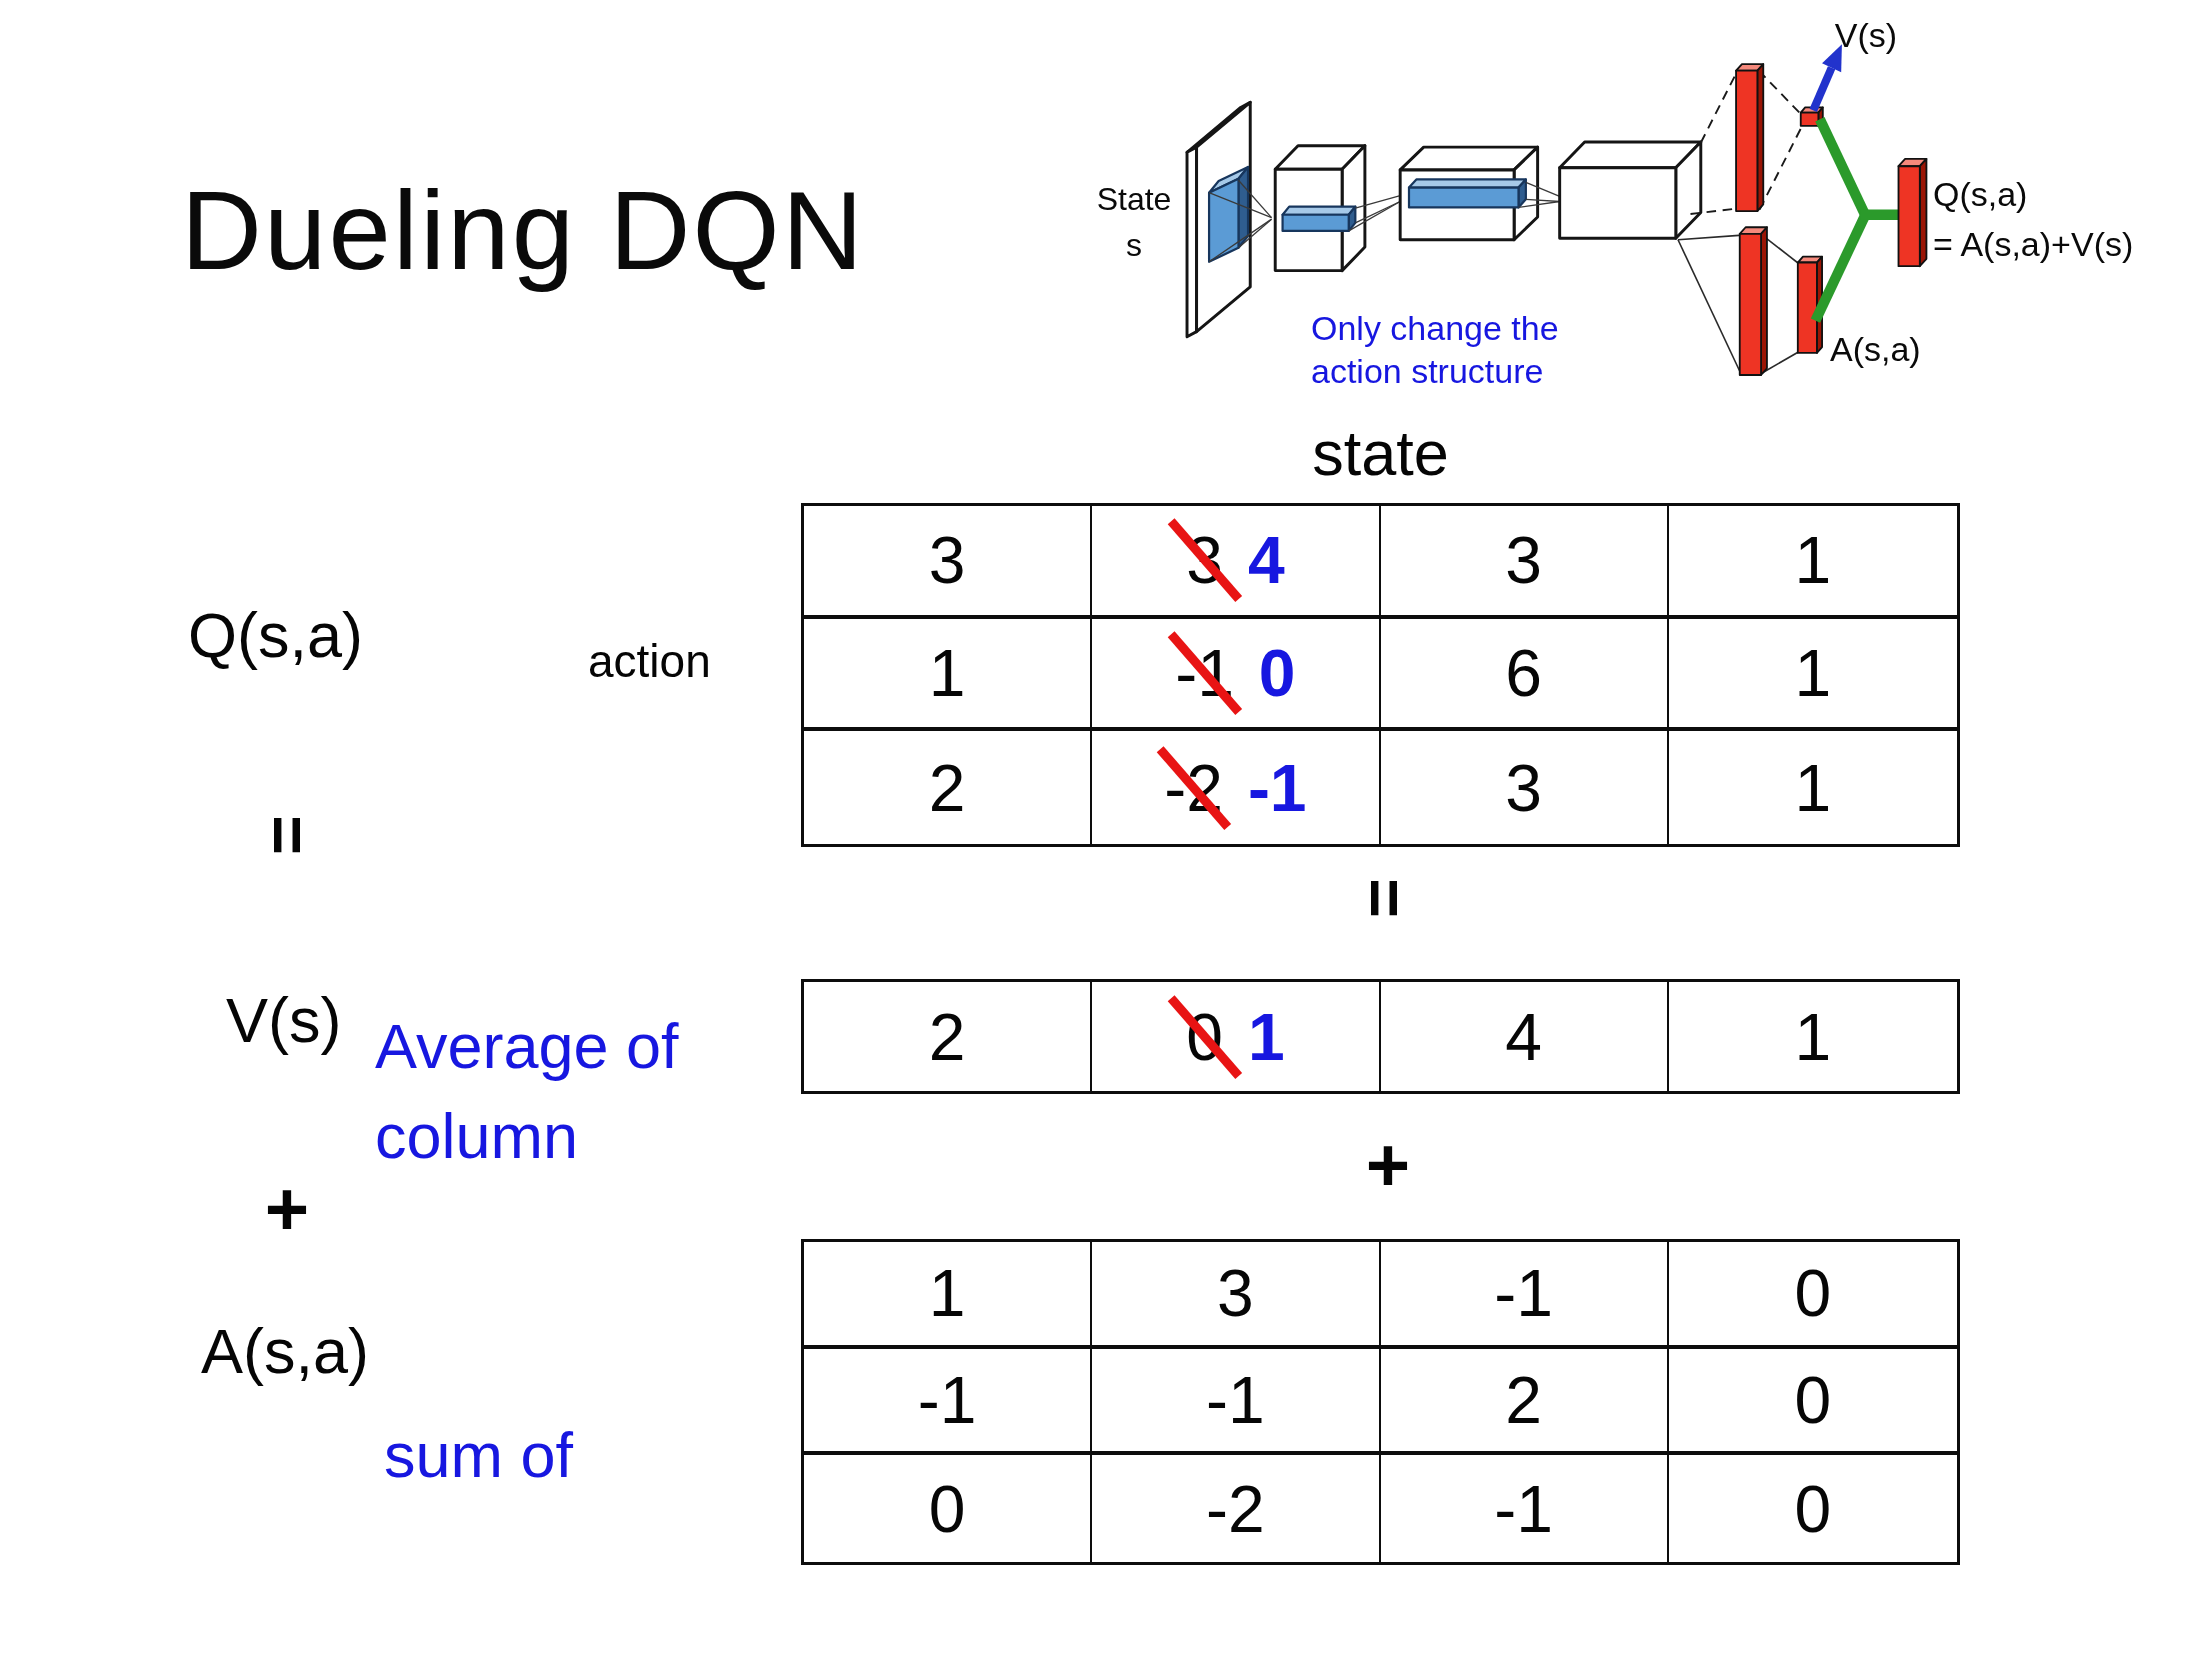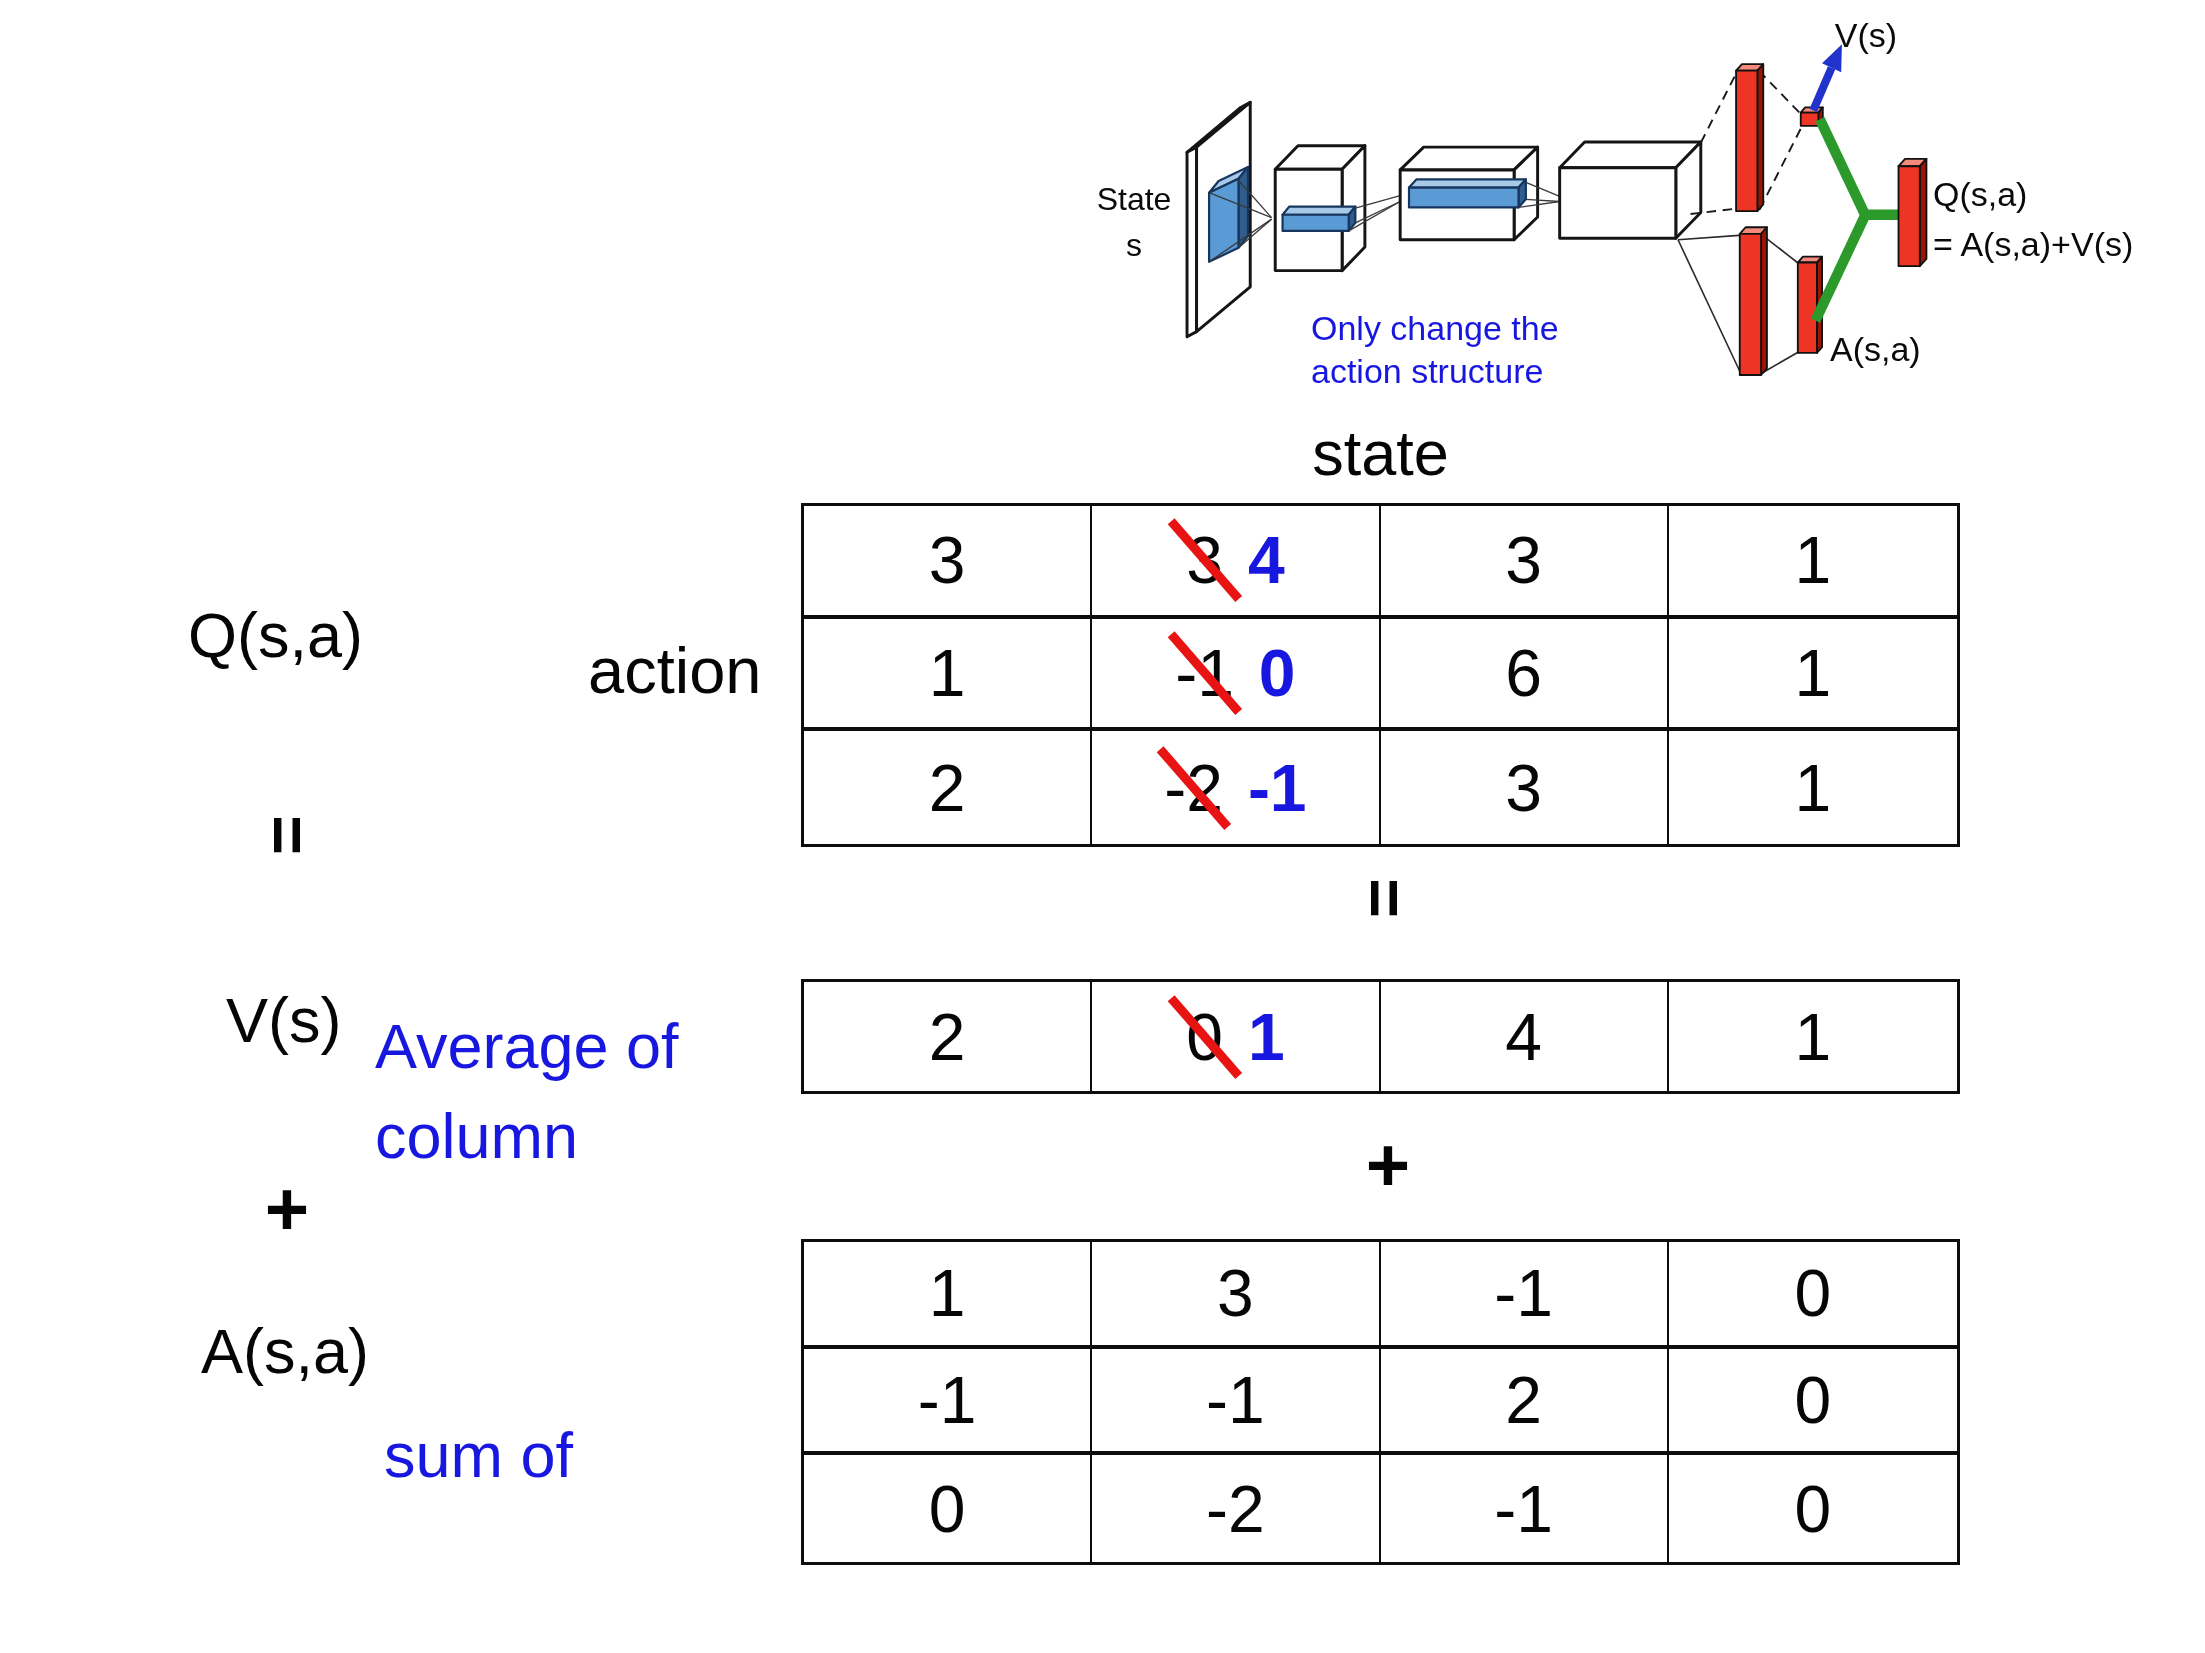--- a/index.html
+++ b/index.html
@@ -30,21 +30,21 @@
   
   .dlabel{position:absolute; font-size:34px; line-height:46px; color:#0a0a0a; white-space:nowrap;}
   #dg-state{left:1079px; top:176px; width:110px; text-align:center; font-size:32px;}
   #dg-v{left:1866px; top:11.8px; transform:translateX(-50%);}
   #dg-q{left:1933px; top:169px; line-height:50px;}
   #dg-a{left:1830px; top:326px;}
   #dg-note{left:1311px; top:307px; line-height:43px; color:var(--accent_blue);}
   
   .eq{position:absolute; font-size:63px; line-height:1; color:#050505; white-space:nowrap;}
   #eq-q{left:188px; top:604px;}
-  #eq-action{left:588px; top:638px; font-size:65px;}
+  #eq-action{left:588px; top:638px; font-size:46px;}
   #eq-v{left:226px; top:989px;}
   #eq-a{left:201px; top:1320px;}
   #eq-state{left:801px; top:422px; width:1159px; text-align:center;}
   .sym{position:absolute; font-size:76px; font-weight:700; line-height:1; color:#050505;
        transform:translate(-50%,-50%); transform-origin:center;}
   .sym.rot{font-size:68px; transform:translate(-50%,-50%) rotate(90deg);}
   #sym-eq-left{left:288px; top:835px;}
   #sym-eq-mid{left:1385px; top:898px;}
   #sym-plus-left{left:287px; top:1209px;}
   #sym-plus-mid{left:1388px; top:1165px;}
@@ -67,20 +67,21 @@
   .oldwrap{position:relative; display:inline-block;}
   .strike{position:absolute; left:50%; top:50%; width:103px; height:8.8px;
           background:var(--strike_red); transform:translate(-50%,-50%) rotate(49deg);}
   .newval{color:var(--accent_blue); font-weight:700; margin-left:25px;}
 </style>
 </head>
 <body>
 
 <div id="slide">
 
+  <div id="title">Dueling DQN</div>
 
   <svg id="net-svg" width="2205" height="1654" viewBox="0 0 3000 2250">
 
     <g>
       <polygon class="wirebox" points="1615,207 1628,200 1701,139 1688,146"></polygon>
       <polygon class="wirebox" points="1615,207 1628,200 1628,451 1615,458"></polygon>
       <polygon class="wirebox" points="1628,200 1701,139 1701,390 1628,451"></polygon>
     </g>
 
     <g>

